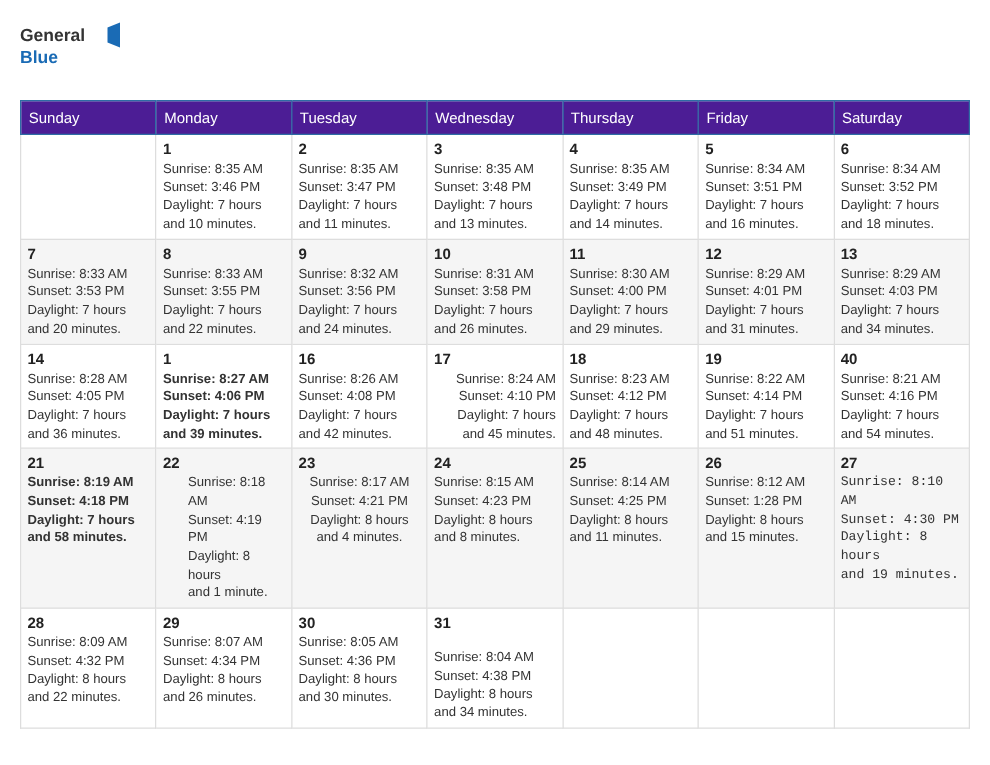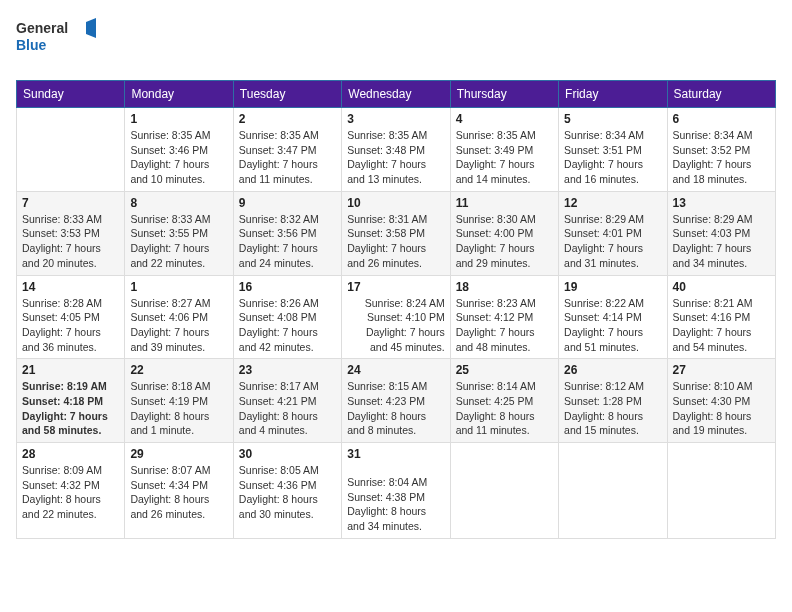--- a/index.html
+++ b/index.html
@@ -204,21 +204,21 @@
       <tr>
         <td>
           <div class="day-num">14</div>
           <div class="day-info" style="white-space: pre-line;">Sunrise: 8:28 AM
 Sunset: 4:05 PM
 Daylight: 7 hours
 and 36 minutes.</div>
         </td>
         <td>
           <div class="day-num">1</div>
-          <div class="day-info" style="white-space: pre-line;">Sunrise: 8:27 AM
+          <div class="day-info" style="white-space: pre-line; font-weight: bold;">Sunrise: 8:27 AM
 Sunset: 4:06 PM
 Daylight: 7 hours
 and 39 minutes.</div>
         </td>
         <td>
           <div class="day-num">16</div>
           <div class="day-info" style="white-space: pre-line;">Sunrise: 8:26 AM
 Sunset: 4:08 PM
 Daylight: 7 hours
 and 42 minutes.</div>
@@ -255,28 +255,28 @@
       <tr>
         <td>
           <div class="day-num">21</div>
           <div class="day-info" style="white-space: pre-line; font-weight: bold;">Sunrise: 8:19 AM
 Sunset: 4:18 PM
 Daylight: 7 hours
 and 58 minutes.</div>
         </td>
         <td>
           <div class="day-num">22</div>
-          <div class="day-info" style="white-space: pre-line;">Sunrise: 8:18 AM
+          <div class="day-info" style="white-space: pre-line; margin-left: 20px;">Sunrise: 8:18 AM
 Sunset: 4:19 PM
 Daylight: 8 hours
 and 1 minute.</div>
         </td>
         <td>
           <div class="day-num">23</div>
-          <div class="day-info" style="white-space: pre-line;">Sunrise: 8:17 AM
+          <div class="day-info" style="white-space: pre-line; text-align: center;">Sunrise: 8:17 AM
 Sunset: 4:21 PM
 Daylight: 8 hours
 and 4 minutes.</div>
         </td>
         <td>
           <div class="day-num">24</div>
           <div class="day-info" style="white-space: pre-line;">Sunrise: 8:15 AM
 Sunset: 4:23 PM
 Daylight: 8 hours
 and 8 minutes.</div>
@@ -290,21 +290,21 @@
         </td>
         <td>
           <div class="day-num">26</div>
           <div class="day-info" style="white-space: pre-line;">Sunrise: 8:12 AM
 Sunset: 1:28 PM
 Daylight: 8 hours
 and 15 minutes.</div>
         </td>
         <td>
           <div class="day-num">27</div>
-          <div class="day-info" style="white-space: pre-line;">Sunrise: 8:10 AM
+          <div class="day-info" style="white-space: pre-line; font-family: Liberation Mono, monospace;">Sunrise: 8:10 AM
 Sunset: 4:30 PM
 Daylight: 8 hours
 and 19 minutes.</div>
         </td>
       </tr>
       <tr>
         <td>
           <div class="day-num">28</div>
           <div class="day-info" style="white-space: pre-line;">Sunrise: 8:09 AM
 Sunset: 4:32 PM

